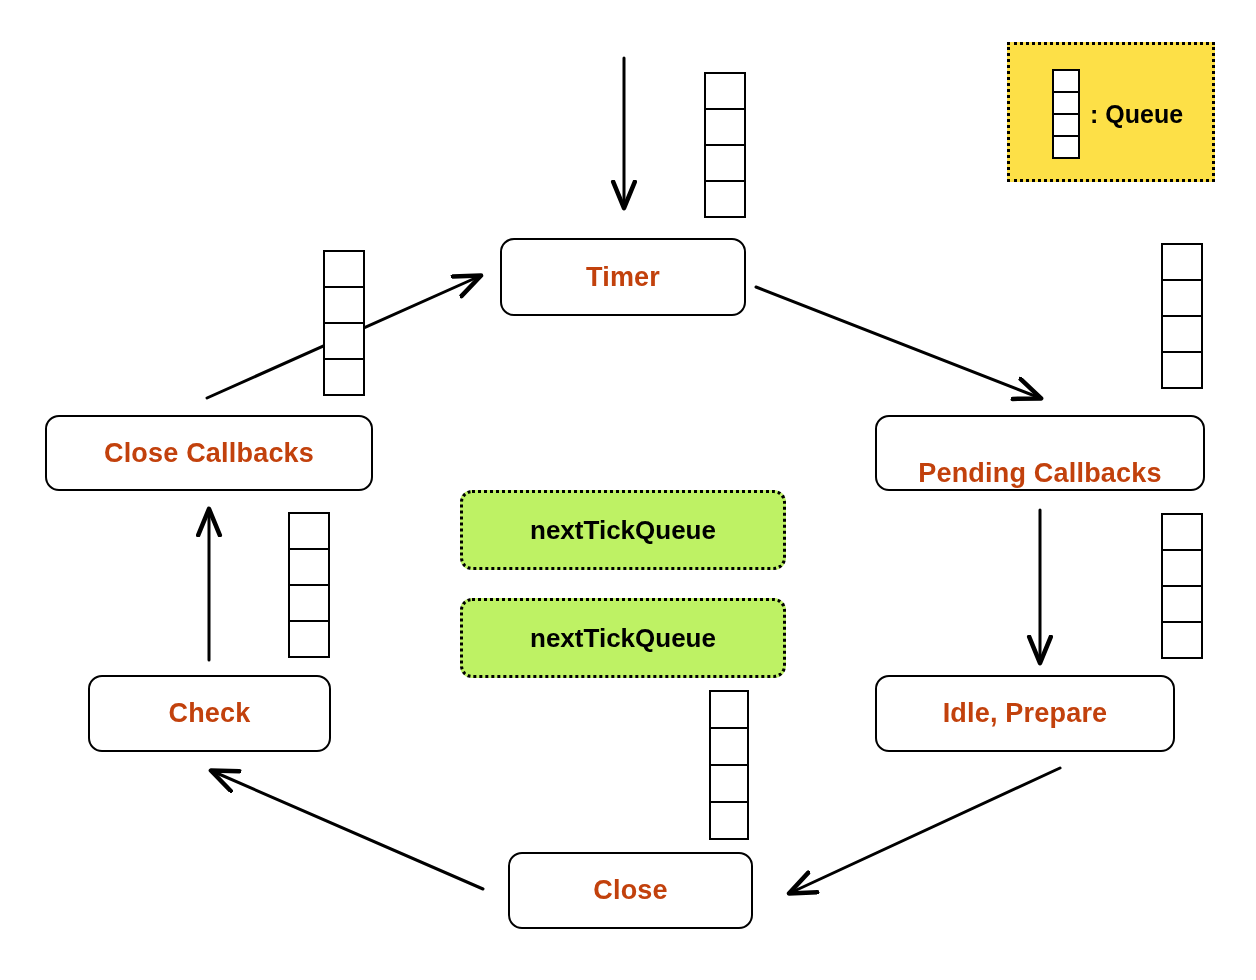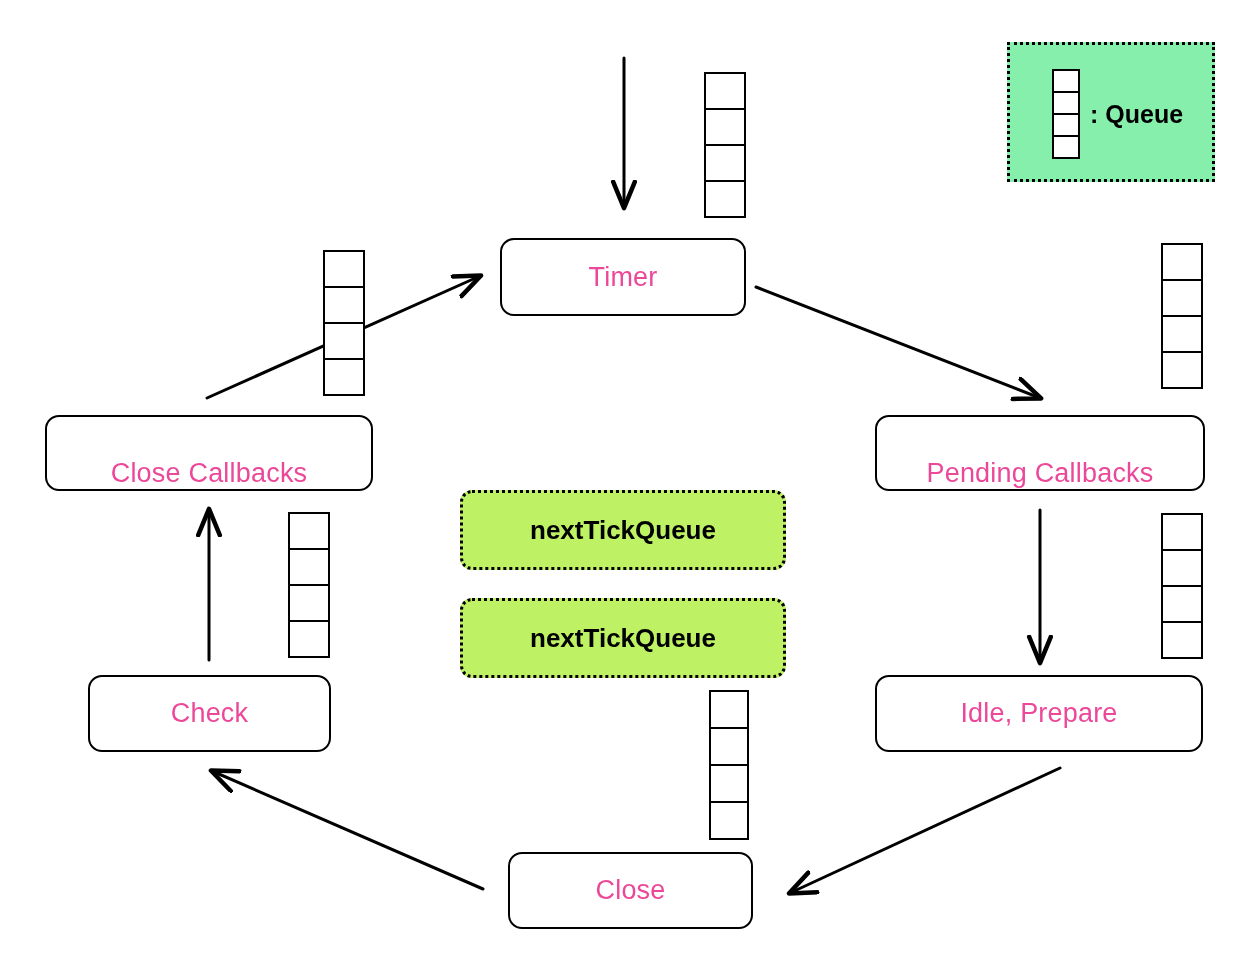--- a/index.html
+++ b/index.html
@@ -21,23 +21,23 @@
     box-sizing: border-box;
     border: 2.5px solid #000000;
     border-radius: 14px;
     background: #ffffff;
     display: flex;
     align-items: center;
     justify-content: center;
     z-index: 5;
   }
   .node-label {
-    font-weight: normal;
+    font-weight: bold;
     font-size: 27px;
-    color: #ec4899;
+    color: #c2410c;
     letter-spacing: 0.2px;
     white-space: nowrap;
   }
   
   .dashed-box {
     position: absolute;
     box-sizing: border-box;
     border: 3px dotted #000000;
     border-radius: 12px;
     background: #bef264;
@@ -65,21 +65,21 @@
     border: 2px solid #000000;
     background: #ffffff;
     margin-bottom: -2px;
   }
   .queue-cell:last-child { margin-bottom: 0; }
   
   .legend {
     position: absolute;
     box-sizing: border-box;
     border: 3px dotted #000000;
-    background: #86efac;
+    background: #fde047;
     z-index: 6;
   }
   .legend-inner {
     position: absolute;
     display: flex;
     align-items: center;
     gap: 10px;
   }
   .legend-text {
     font-weight: bold;
@@ -118,30 +118,30 @@
       </g>
   </svg>
 
   <div id="nodes-layer">
       <div class="node" style="left: 500px; top: 238px; width: 246px; height: 78px;">
         <span class="node-label">Timer</span>
       </div>
       <div class="node" style="left: 875px; top: 415px; width: 330px; height: 76px; align-items: flex-end;">
         <span class="node-label">Pending Callbacks</span>
       </div>
-      <div class="node" style="left: 875px; top: 675px; width: 328px; height: 77px;">
+      <div class="node" style="left: 875px; top: 675px; width: 300px; height: 77px;">
         <span class="node-label">Idle, Prepare</span>
       </div>
       <div class="node" style="left: 508px; top: 852px; width: 245px; height: 77px;">
         <span class="node-label">Close</span>
       </div>
       <div class="node" style="left: 88px; top: 675px; width: 243px; height: 77px;">
         <span class="node-label">Check</span>
       </div>
-      <div class="node" style="left: 45px; top: 415px; width: 328px; height: 76px; align-items: flex-end;">
+      <div class="node" style="left: 45px; top: 415px; width: 328px; height: 76px;">
         <span class="node-label">Close Callbacks</span>
       </div>
     </div>
 
   <div id="dashed-layer">
       <div class="dashed-box" style="left: 460px; top: 490px; width: 326px; height: 80px;">
         <span class="dashed-label">nextTickQueue</span>
       </div>
       <div class="dashed-box" style="left: 460px; top: 598px; width: 326px; height: 80px;">
         <span class="dashed-label">nextTickQueue</span>

